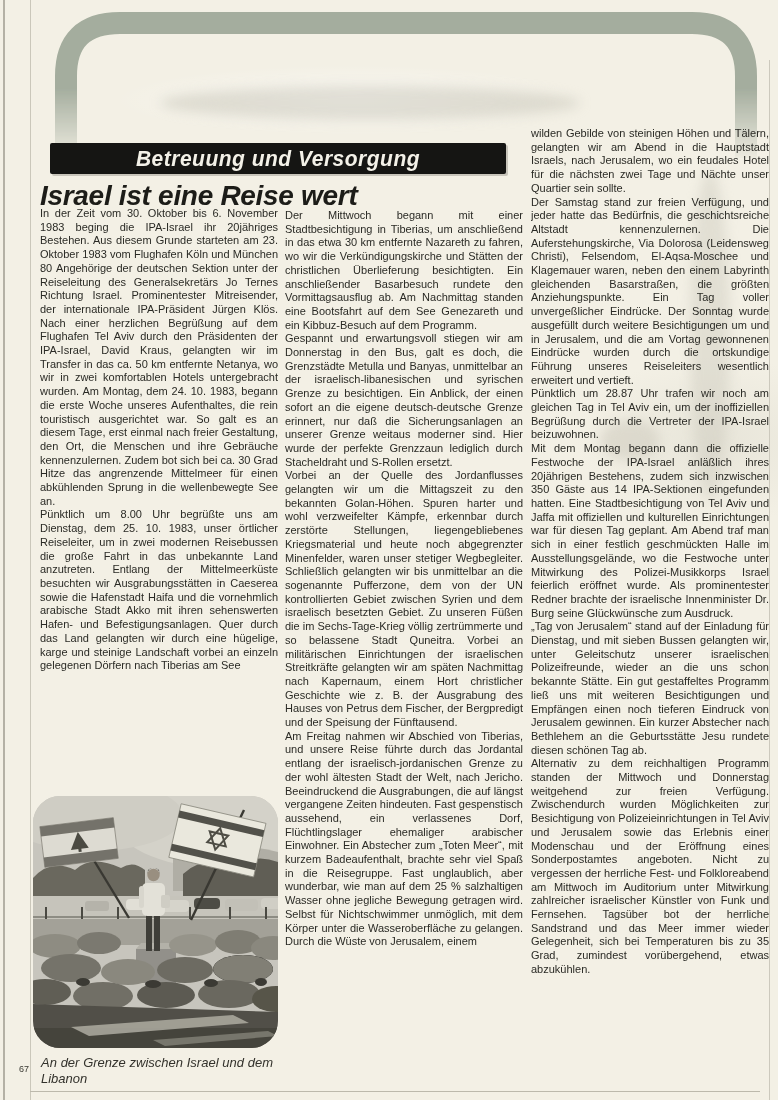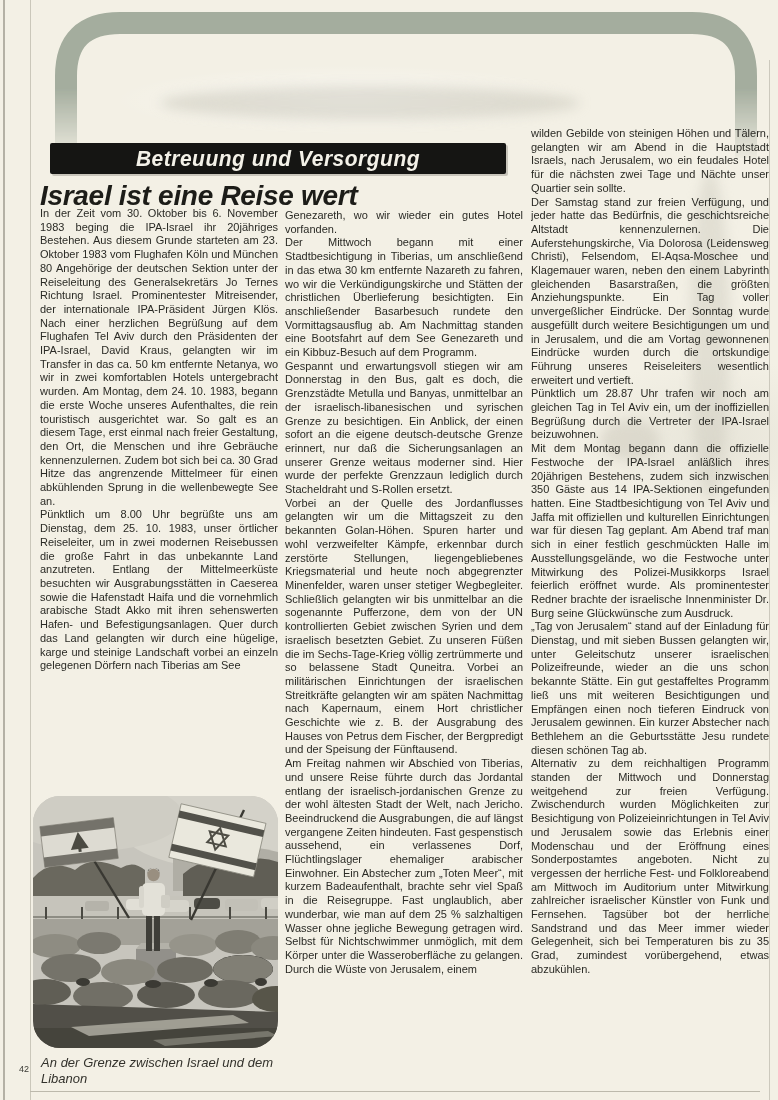--- a/index.html
+++ b/index.html
@@ -95,21 +95,20 @@
   </div>
 
   <h1 class="title">Israel ist eine Reise wert</h1>
 
   <div class="col col-1">
     <p>In der Zeit vom 30. Oktober bis 6. November 1983 beging die IPA-Israel ihr 20jähriges Bestehen. Aus diesem Grunde starteten am 23. Oktober 1983 vom Flughafen Köln und München 80 Angehörige der deutschen Sektion unter der Reiseleitung des Generalsekretärs Jo Ternes Richtung Israel. Prominentester Mitreisender, der internationale IPA-Präsident Jürgen Klös. Nach einer herzlichen Begrüßung auf dem Flughafen Tel Aviv durch den Präsidenten der IPA-Israel, David Kraus, gelangten wir im Transfer in das ca. 50 km entfernte Netanya, wo wir in zwei komfortablen Hotels untergebracht wurden. Am Montag, dem 24. 10. 1983, begann die erste Woche unseres Aufenthaltes, die rein touristisch ausgerichtet war. So galt es an diesem Tage, erst einmal nach freier Gestaltung, den Ort, die Menschen und ihre Gebräuche kennenzulernen. Zudem bot sich bei ca. 30 Grad Hitze das angrenzende Mittelmeer für einen abkühlenden Sprung in die wellenbewegte See an.</p>
     <p>Pünktlich um 8.00 Uhr begrüßte uns am Dienstag, dem 25. 10. 1983, unser örtlicher Reiseleiter, um in zwei modernen Reisebussen die große Fahrt in das unbekannte Land anzutreten. Entlang der Mittelmeerküste besuchten wir Ausgrabungsstätten in Caeserea sowie die Hafenstadt Haifa und die vornehmlich arabische Stadt Akko mit ihren sehenswerten Hafen- und Befestigungsanlagen. Quer durch das Land gelangten wir durch eine hügelige, karge und steinige Landschaft vorbei an einzeln gelegenen Dörfern nach Tiberias am See</p>
   </div>
 
   <div class="col col-2">
-    <p>Genezareth, wo wir wieder ein gutes Hotel vorfanden.</p>
     <p>Der Mittwoch begann mit einer Stadtbesichtigung in Tiberias, um anschließend in das etwa 30 km entfernte Nazareth zu fahren, wo wir die Verkündigungskirche und Stätten der christlichen Überlieferung besichtigten. Ein anschließender Basarbesuch rundete den Vormittagsausflug ab. Am Nachmittag standen eine Bootsfahrt auf dem See Genezareth und ein Kibbuz-Besuch auf dem Programm.</p>
     <p>Gespannt und erwartungsvoll stiegen wir am Donnerstag in den Bus, galt es doch, die Grenzstädte Metulla und Banyas, unmittelbar an der israelisch-libanesischen und syrischen Grenze zu besichtigen. Ein Anblick, der einen sofort an die eigene deutsch-deutsche Grenze erinnert, nur daß die Sicherungsanlagen an unserer Grenze weitaus moderner sind. Hier wurde der perfekte Grenzzaun lediglich durch Stacheldraht und S-Rollen ersetzt.</p>
     <p>Vorbei an der Quelle des Jordanflusses gelangten wir um die Mittagszeit zu den bekannten Golan-Höhen. Spuren harter und wohl verzweifelter Kämpfe, erkennbar durch zerstörte Stellungen, liegengebliebenes Kriegsmaterial und heute noch abgegrenzter Minenfelder, waren unser stetiger Wegbegleiter. Schließlich gelangten wir bis unmittelbar an die sogenannte Pufferzone, dem von der UN kontrollierten Gebiet zwischen Syrien und dem israelisch besetzten Gebiet. Zu unseren Füßen die im Sechs-Tage-Krieg völlig zertrümmerte und so belassene Stadt Quneitra. Vorbei an militärischen Einrichtungen der israelischen Streitkräfte gelangten wir am späten Nachmittag nach Kapernaum, einem Hort christlicher Geschichte wie z. B. der Ausgrabung des Hauses von Petrus dem Fischer, der Bergpredigt und der Speisung der Fünftausend.</p>
     <p>Am Freitag nahmen wir Abschied von Tiberias, und unsere Reise führte durch das Jordantal entlang der israelisch-jordanischen Grenze zu der wohl ältesten Stadt der Welt, nach Jericho. Beeindruckend die Ausgrabungen, die auf längst vergangene Zeiten hindeuten. Fast gespenstisch aussehend, ein verlassenes Dorf, Flüchtlingslager ehemaliger arabischer Einwohner. Ein Abstecher zum „Toten Meer“, mit kurzem Badeaufenthalt, brachte sehr viel Spaß in die Reisegruppe. Fast unglaublich, aber wunderbar, wie man auf dem 25 % salzhaltigen Wasser ohne jegliche Bewegung getragen wird. Selbst für Nichtschwimmer unmöglich, mit dem Körper unter die Wasseroberfläche zu gelangen. Durch die Wüste von Jerusalem, einem</p>
   </div>
 
   <div class="col col-3">
     <p>wilden Gebilde von steinigen Höhen und Tälern, gelangten wir am Abend in die Hauptstadt Israels, nach Jerusalem, wo ein feudales Hotel für die nächsten zwei Tage und Nächte unser Quartier sein sollte.</p>
     <p>Der Samstag stand zur freien Verfügung, und jeder hatte das Bedürfnis, die geschichtsreiche Altstadt kennenzulernen. Die Auferstehungskirche, Via Dolorosa (Leidensweg Christi), Felsendom, El-Aqsa-Moschee und Klagemauer waren, neben den einem Labyrinth gleichenden Basarstraßen, die größten Anziehungspunkte. Ein Tag voller unvergeßlicher Eindrücke. Der Sonntag wurde ausgefüllt durch weitere Besichtigungen um und in Jerusalem, und die am Vortag gewonnenen Eindrücke wurden durch die ortskundige Führung unseres Reiseleiters wesentlich erweitert und vertieft.</p>
     <p>Pünktlich um 28.87 Uhr trafen wir noch am gleichen Tag in Tel Aviv ein, um der inoffiziellen Begrüßung durch die Vertreter der IPA-Israel beizuwohnen.</p>
@@ -213,15 +212,15 @@
 
         <path d="M0 208 L245 216 L245 252 L0 252 Z" fill="#514f48"></path>
         <rect y="232" width="245" height="20" fill="#45443c"></rect>
         <polygon points="38,231 200,219 216,227 56,240" fill="#aeaca1" opacity="0.85"></polygon>
         <polygon points="120,244 235,235 245,240 132,250" fill="#8d8b80" opacity="0.7"></polygon>
       </g>
     </svg>
     <figcaption>An der Grenze zwischen Israel und dem Libanon</figcaption>
   </figure>
 
-  <div class="page-number">42</div>
+  <div class="page-number">67</div>
 
 </div>
 
 </body></html>

